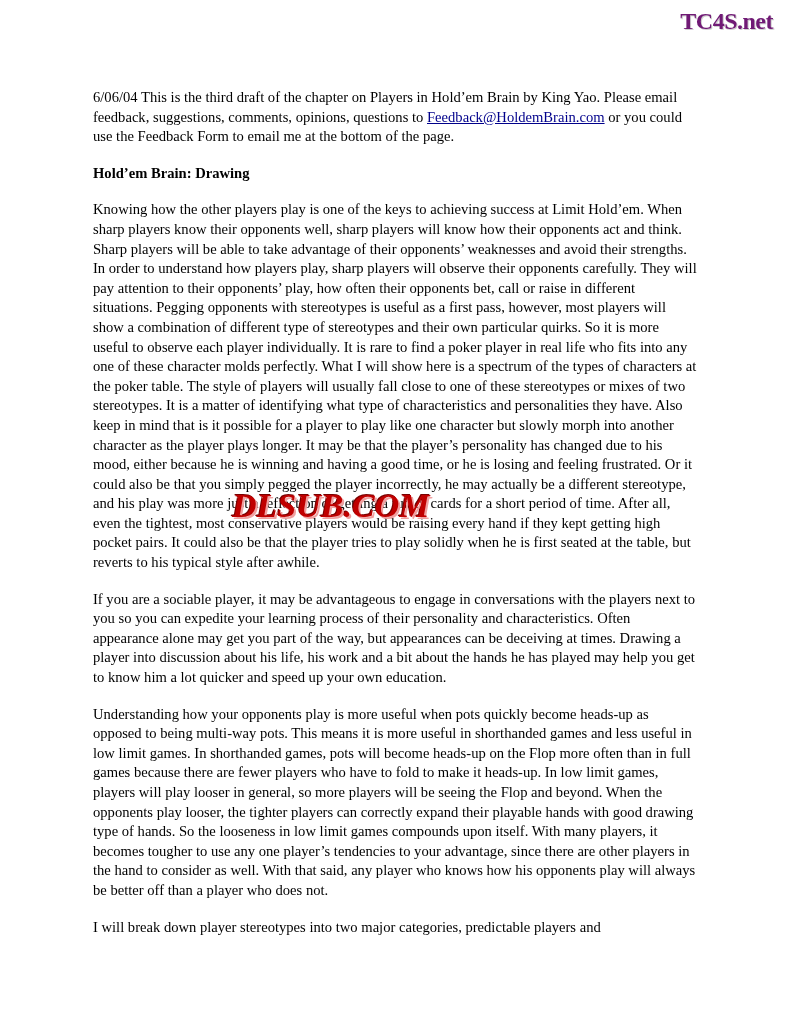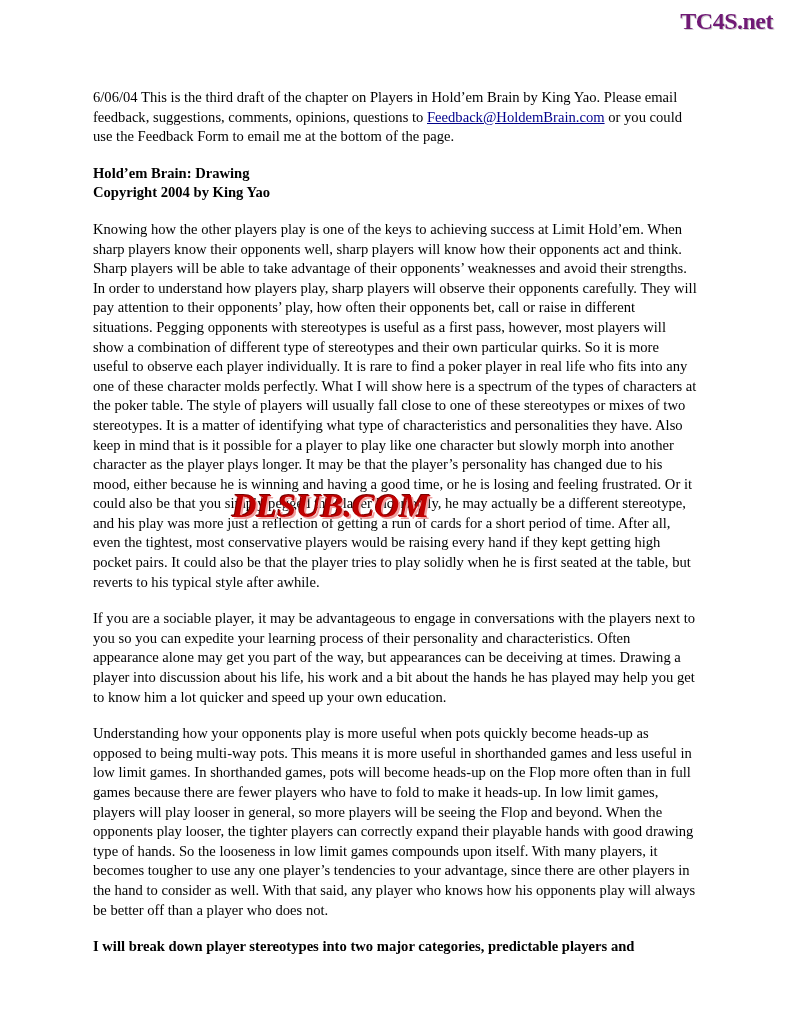--- a/index.html
+++ b/index.html
@@ -54,21 +54,20 @@
     width: 605px;
     font-size: 14.6px;
     line-height: 19.6px;
     text-align: left;
   }
   .doc p {
     margin: 0 0 17px 0;
   }
   .doc p.tight {
     margin-bottom: 4px;
-    font-weight: bold;
   }
   a.email {
     color: #00008b;
     text-decoration: underline;
   }
   .heading-block {
     margin: 0 0 17px 0;
     font-weight: bold;
   }
   .heading-block div {
@@ -97,21 +96,20 @@
 <div class="page">
 
   <div class="top-logo">TC4S.net</div>
 
   <div class="doc">
 
     <p><span>6/06/04 This is the third draft of the chapter on Players in Hold’em Brain by King Yao.  Please email feedback, suggestions, comments, opinions, questions to </span><a class="email" href="#">Feedback@HoldemBrain.com</a><span> or you could use the Feedback Form to email me at the bottom of the page.</span></p>
 
     <div class="heading-block">
       <div>Hold’em Brain: Drawing</div>
-      <div>Copyright 2004 by King Yao</div>
     </div>
 
     <p>Knowing how the other players play is one of the keys to achieving success at Limit Hold’em.  When sharp players know their opponents well, sharp players will know how their opponents act and think.  Sharp players will be able to take advantage of their opponents’ weaknesses and avoid their strengths.  In order to understand how players play, sharp players will observe their opponents carefully.  They will pay attention to their opponents’ play, how often their opponents bet, call or raise in different situations.  Pegging opponents with stereotypes is useful as a first pass, however, most players will show a combination of different type of stereotypes and their own particular quirks.  So it is more useful to observe each player individually.  It is rare to find a poker player in real life who fits into any one of these character molds perfectly.  What I will show here is a spectrum of the types of characters at the poker table.  The style of players will usually fall close to one of these stereotypes or mixes of two stereotypes.  It is a matter of identifying what type of characteristics and personalities they have.  Also keep in mind that is it possible for a player to play like one character but slowly morph into another character as the player plays longer.  It may be that the player’s personality has changed due to his mood, either because he is winning and having a good time, or he is losing and feeling frustrated.  Or it could also be that you simply pegged the player incorrectly, he may actually be a different stereotype, and his play was more just a reflection of getting a run of cards for a short period of time.  After all, even the tightest, most conservative players would be raising every hand if they kept getting high pocket pairs.  It could also be that the player tries to play solidly when he is first seated at the table, but reverts to his typical style after awhile.</p>
     <p>If you are a sociable player, it may be advantageous to engage in conversations with the players next to you so you can expedite your learning process of their personality and characteristics.  Often appearance alone may get you part of the way, but appearances can be deceiving at times.  Drawing a player into discussion about his life, his work and a bit about the hands he has played may help you get to know him a lot quicker and speed up your own education.</p>
     <p>Understanding how your opponents play is more useful when pots quickly become heads-up as opposed to being multi-way pots.  This means it is more useful in shorthanded games and less useful in low limit games.  In shorthanded games, pots will become heads-up on the Flop more often than in full games because there are fewer players who have to fold to make it heads-up.  In low limit games, players will play looser in general, so more players will be seeing the Flop and beyond.  When the opponents play looser, the tighter players can correctly expand their playable hands with good drawing type of hands.  So the looseness in low limit games compounds upon itself.  With many players, it becomes tougher to use any one player’s tendencies to your advantage, since there are other players in the hand to consider as well.  With that said, any player who knows how his opponents play will always be better off than a player who does not.</p>
     <p class="tight">I will break down player stereotypes into two major categories, predictable players and</p>
 
   </div>
 
   <div class="watermark">DLSUB.COM</div>

